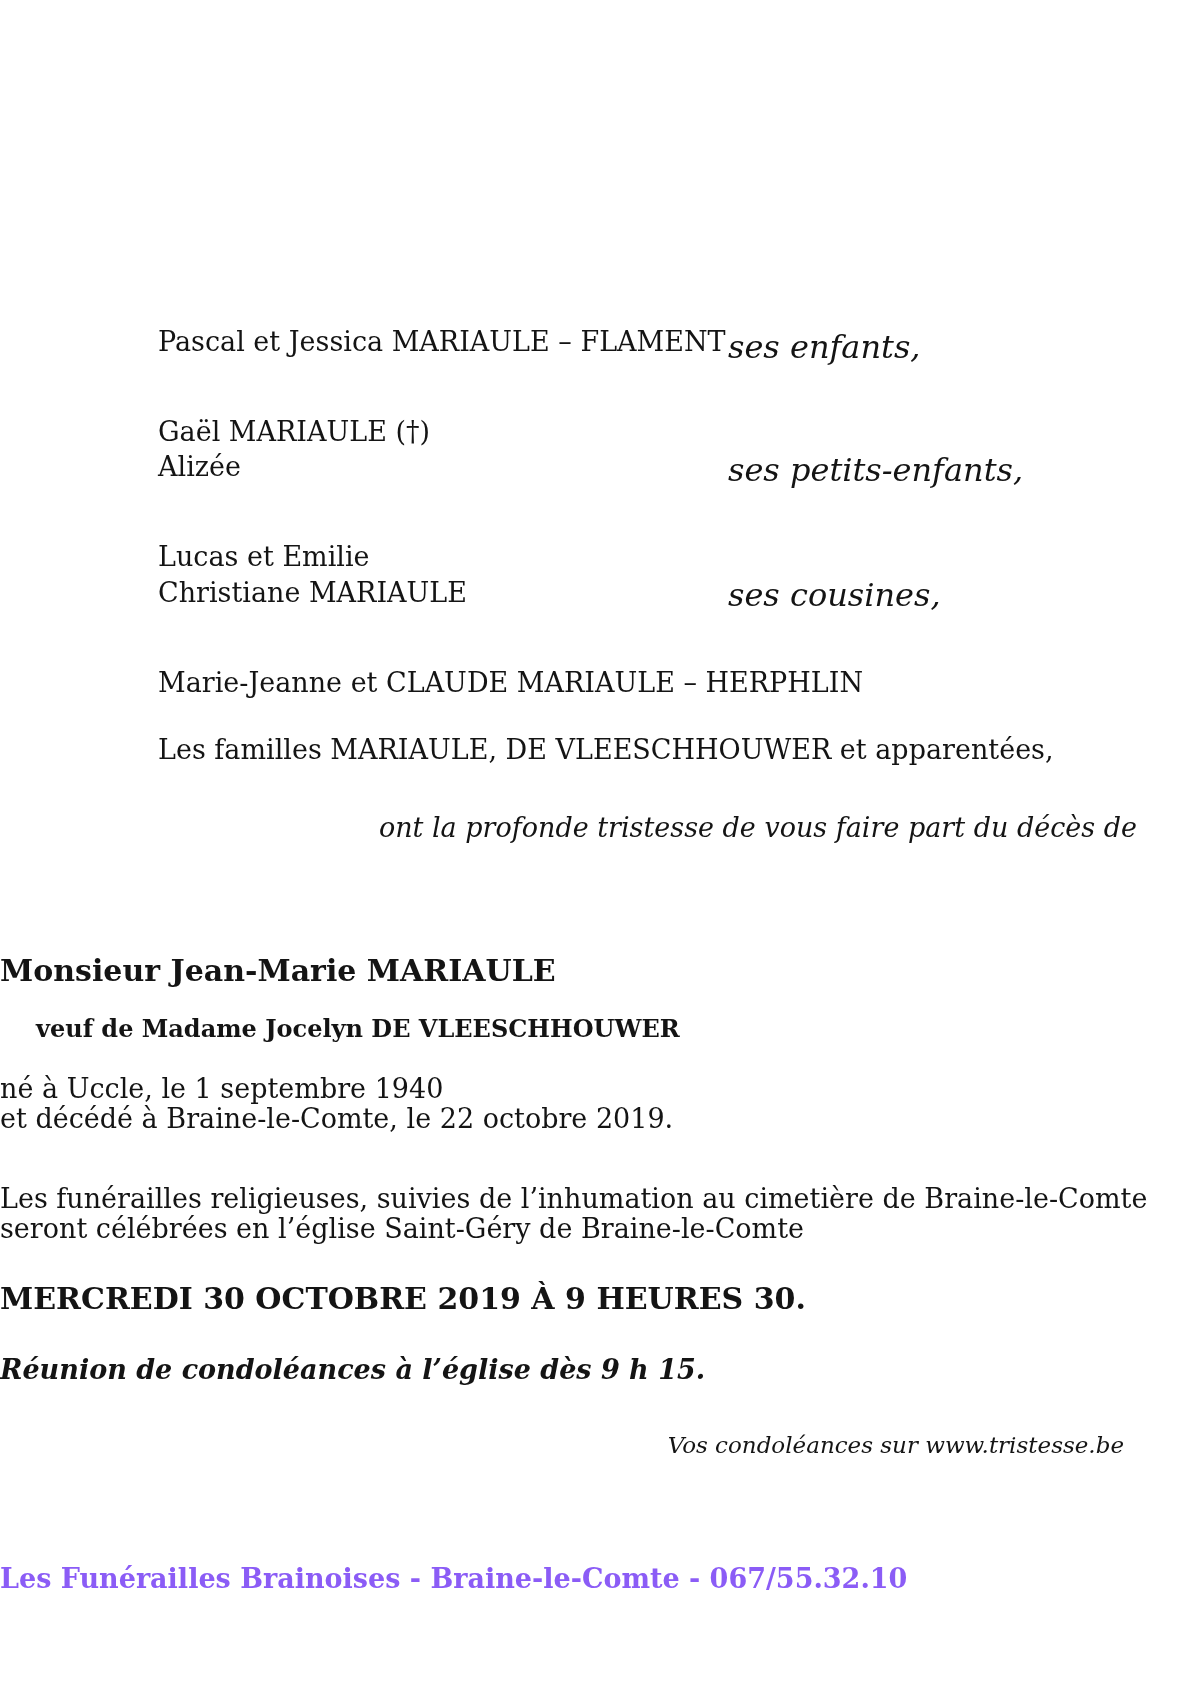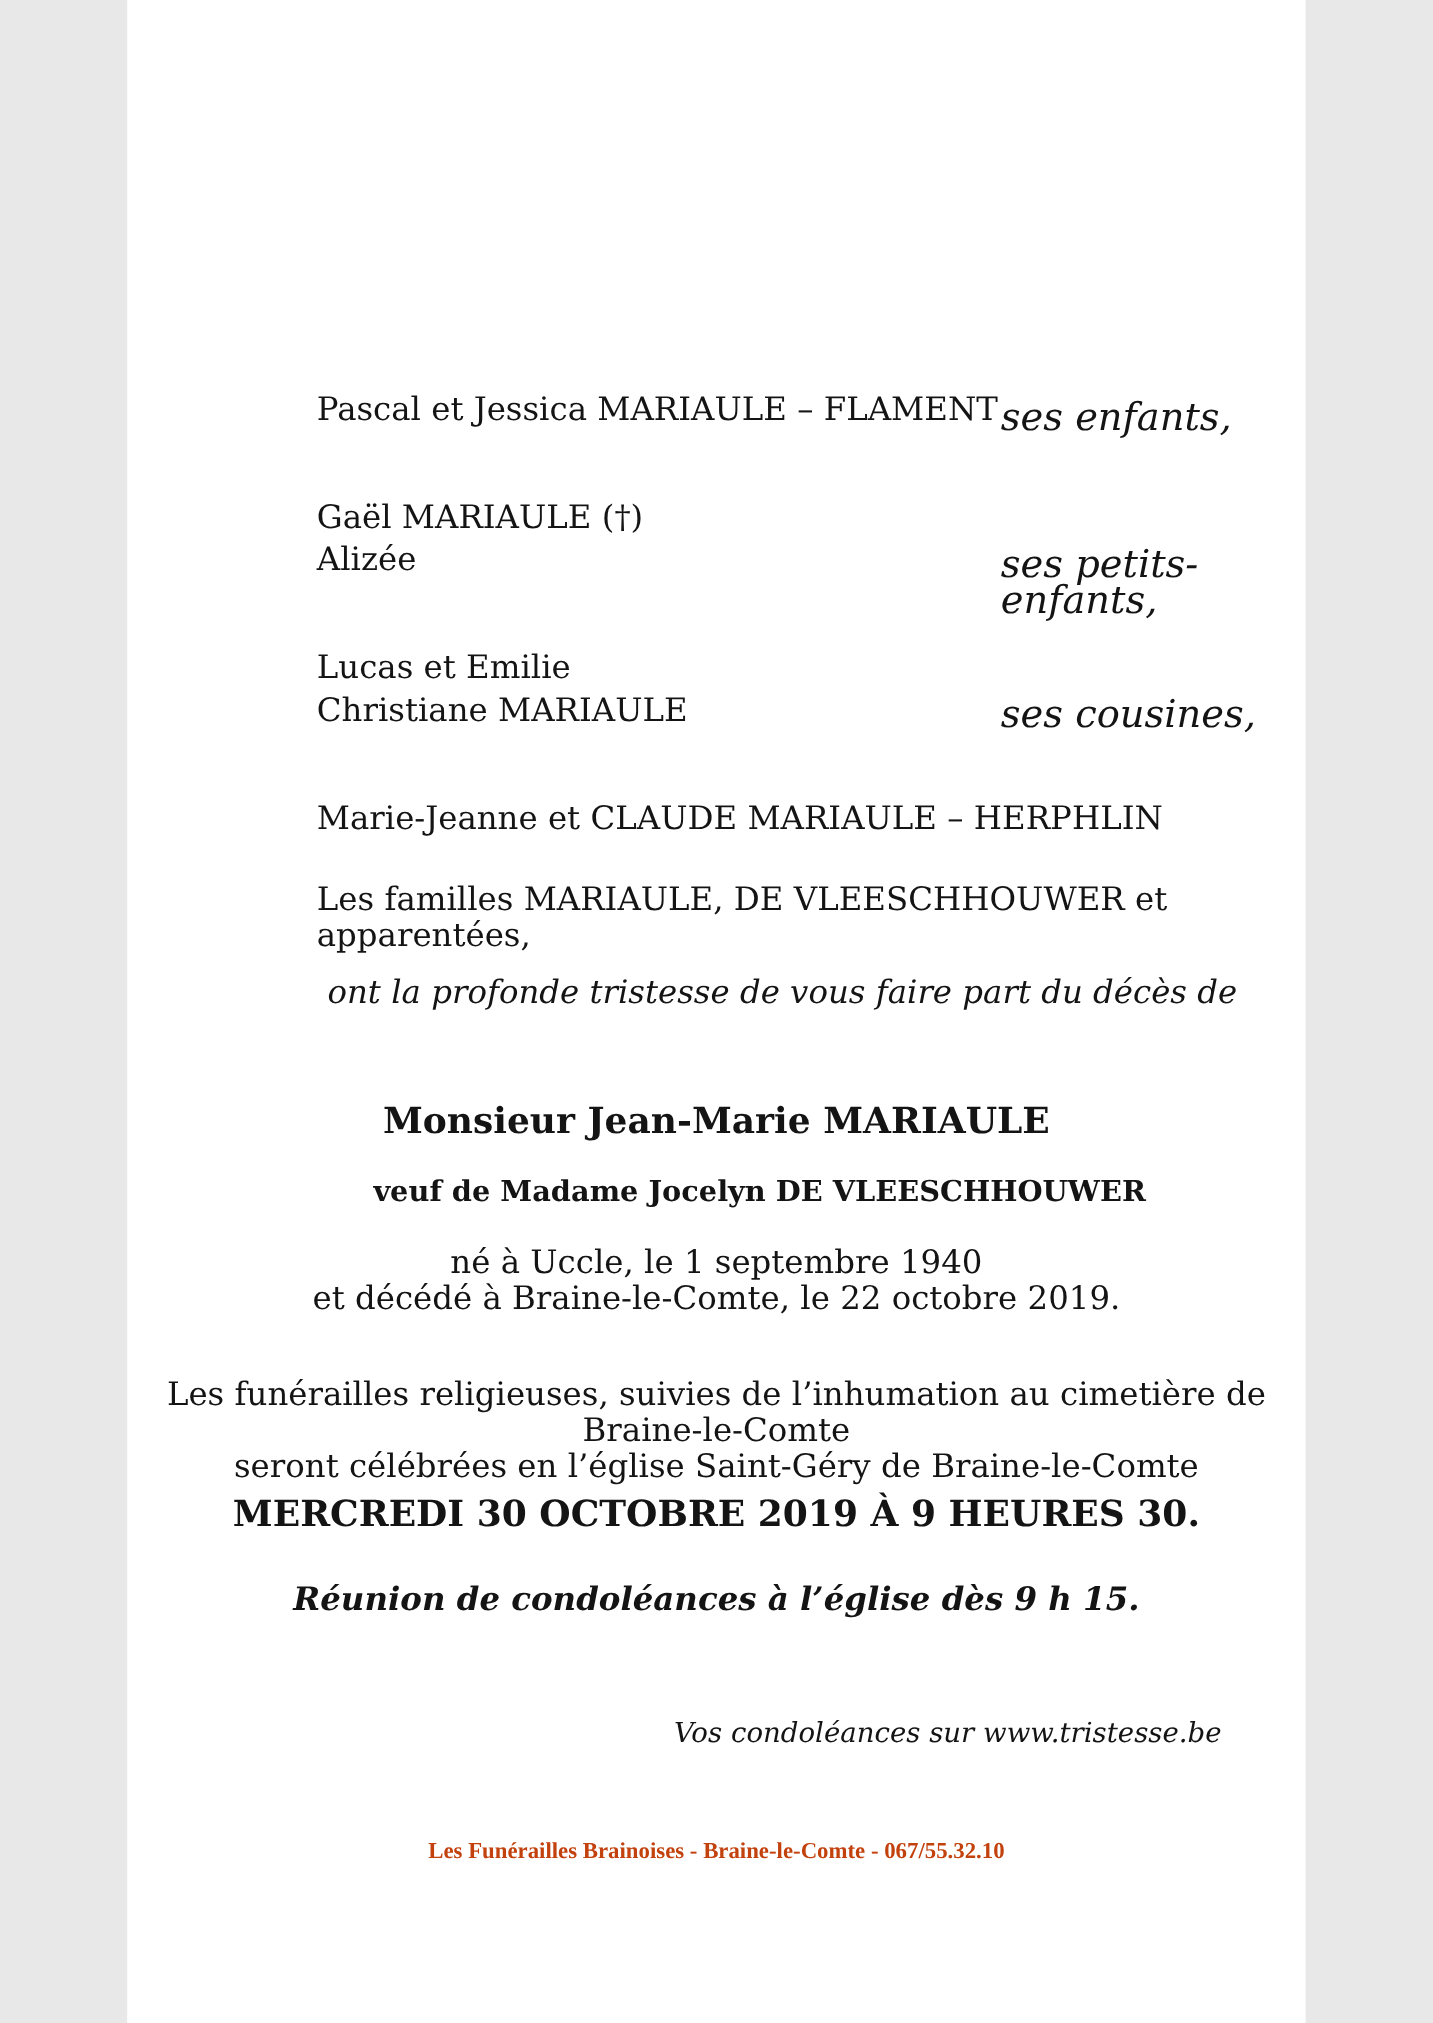--- a/index.html
+++ b/index.html
@@ -2,21 +2,21 @@
 <html><head>
 <meta charset="utf-8">
 <style>
   html, body {
     margin: 0;
     padding: 0;
     background: #e8e8e8;
   }
   .page {
     position: relative;
-    width: 982px;
+    width: 1194px;
     height: 1686px;
     margin: 0 auto;
     background: #ffffff;
     font-family: "DejaVu Serif", "Liberation Serif", serif;
     color: #141414;
     overflow: hidden;
   }
   .abs { position: absolute; }
   .names {
     left: 158px;
@@ -38,21 +38,21 @@
   .announce-line {
     right: 57px;
     font-size: 27px;
     line-height: 30px;
     font-style: italic;
     text-align: right;
   }
   .centered {
     left: 0;
     width: 100%;
-    text-align: center;
+    margin-top: 36px;
   }
   .deceased-name {
     font-size: 30px;
     line-height: 36px;
     font-weight: bold;
   }
   .widower-line {
     font-size: 24px;
     line-height: 28px;
     font-weight: bold;
@@ -78,25 +78,24 @@
     font-style: italic;
   }
   .online-line {
     right: 70px;
     font-size: 23px;
     line-height: 27px;
     font-style: italic;
     text-align: right;
   }
   .footer-line {
-    font-size: 19px;
+    font-size: 27px;
     line-height: 24px;
     font-weight: bold;
-    color: #c2410c;
-    font-family: Liberation Serif, serif;
+    color: #8b5cf6;
   }
 </style>
 </head>
 <body>
 
 <div class="page">
 
   <div class="abs names" style="top:267px">
     <div>Pascal et Jessica MARIAULE – FLAMENT</div>
     <div>Gaël MARIAULE (†)</div>

